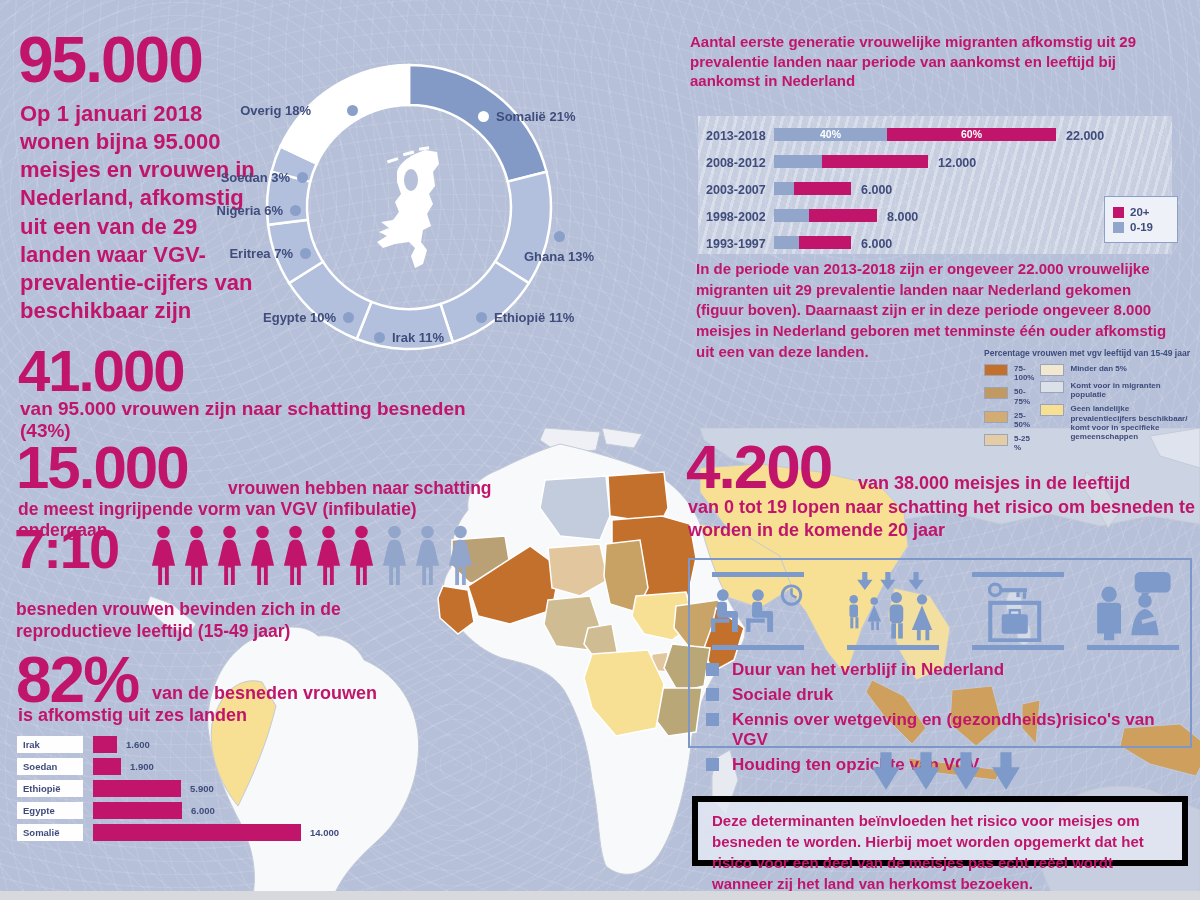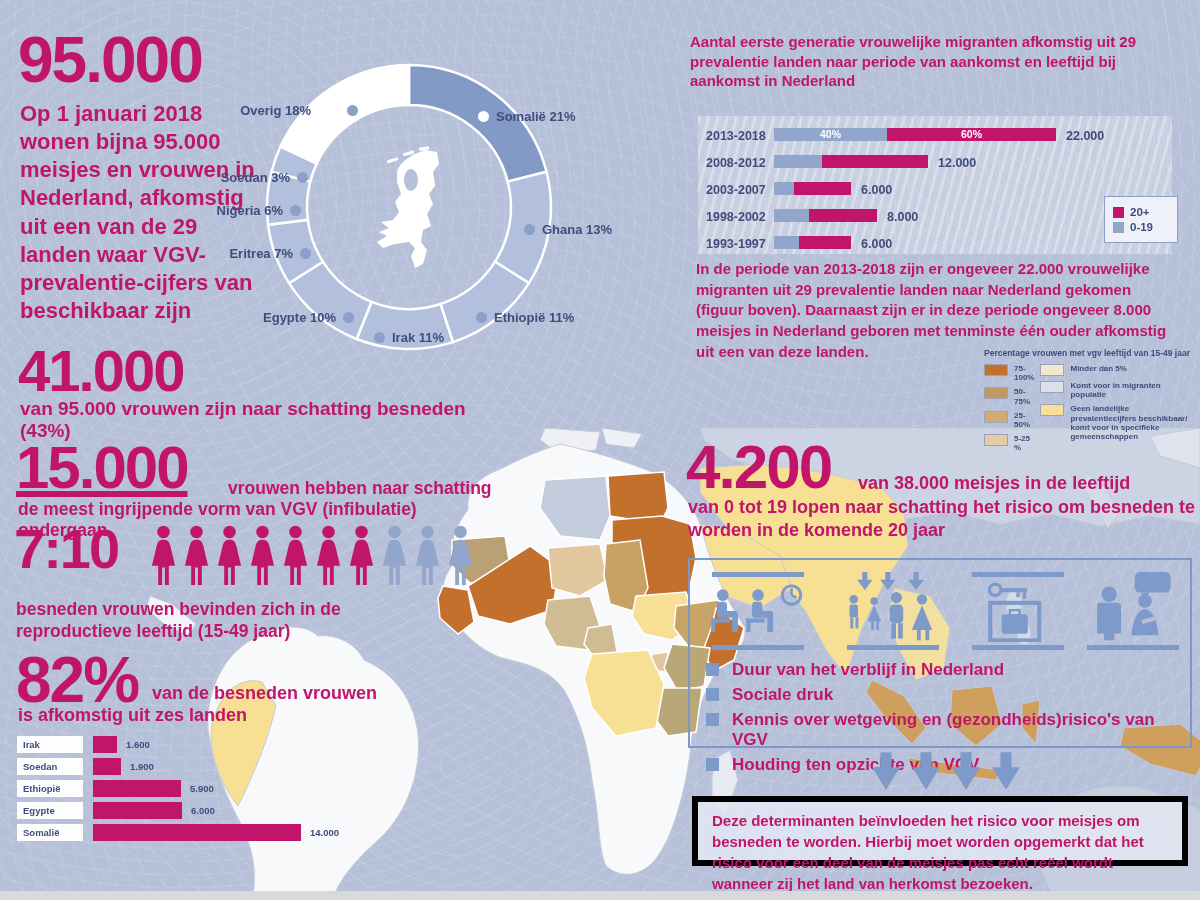--- a/index.html
+++ b/index.html
@@ -51,21 +51,21 @@
   #map-legend-cols{display:flex;gap:6px;}
   .mlcol1{width:72px;}
   .mlrow{display:flex;align-items:flex-start;gap:6px;margin-bottom:5px;}
   .mlsw{width:22px;height:10px;border:1px solid #9aa5bc;flex:none;margin-top:0;}
   .mllab{font-size:8px;font-weight:bold;color:#3f4c7c;line-height:1.15;}
 
   
   #worldmap{left:0;top:428px;pointer-events:none;}
 
   
-  #stat15-value{left:16px;top:438px;font-size:60px;text-decoration:underline;}
+  #stat15-value{left:16px;top:438px;font-size:60px;}
   #stat15-lead{left:228px;top:478px;font-size:17.5px;}
   #stat15-text{left:18px;top:499px;width:480px;font-size:17.5px;}
 
   
   #stat710-value{left:14px;top:521px;font-size:56px;}
   #women-row{left:150px;top:524px;display:flex;gap:6px;}
   #stat710-text{left:16px;top:599px;width:432px;font-size:17.5px;line-height:1.25;}
 
   
   #stat82-value{left:16px;top:648px;font-size:64px;}
@@ -179,21 +179,21 @@
     <rect x="28" y="17" width="11" height="3" fill="#ffffff" transform="rotate(-18 33 18)"></rect>
     <rect x="44" y="10" width="11" height="3" fill="#ffffff" transform="rotate(-14 49 11)"></rect>
     <rect x="60" y="5" width="10" height="3" fill="#ffffff" transform="rotate(-8 65 6)"></rect>
   </g>
 </svg>
 <div id="donut-labels">
     <div class="dlabel" style="left: 478px; top: 109px;">
       <span class="dot" style="background: rgb(255, 255, 255);"></span>
       <span>Somalië 21%</span>
     </div>
-    <div class="dlabel" style="left: 524px; top: 222px;">
+    <div class="dlabel" style="left: 524px; top: 231px; flex-direction: column;">
       <span class="dot" style="background: rgb(138, 160, 201);"></span>
       <span>Ghana 13%</span>
     </div>
     <div class="dlabel" style="left: 476px; top: 310px;">
       <span class="dot" style="background: rgb(138, 160, 201);"></span>
       <span>Ethiopië 11%</span>
     </div>
     <div class="dlabel" style="left: 374px; top: 330px;">
       <span class="dot" style="background: rgb(138, 160, 201);"></span>
       <span>Irak 11%</span>

